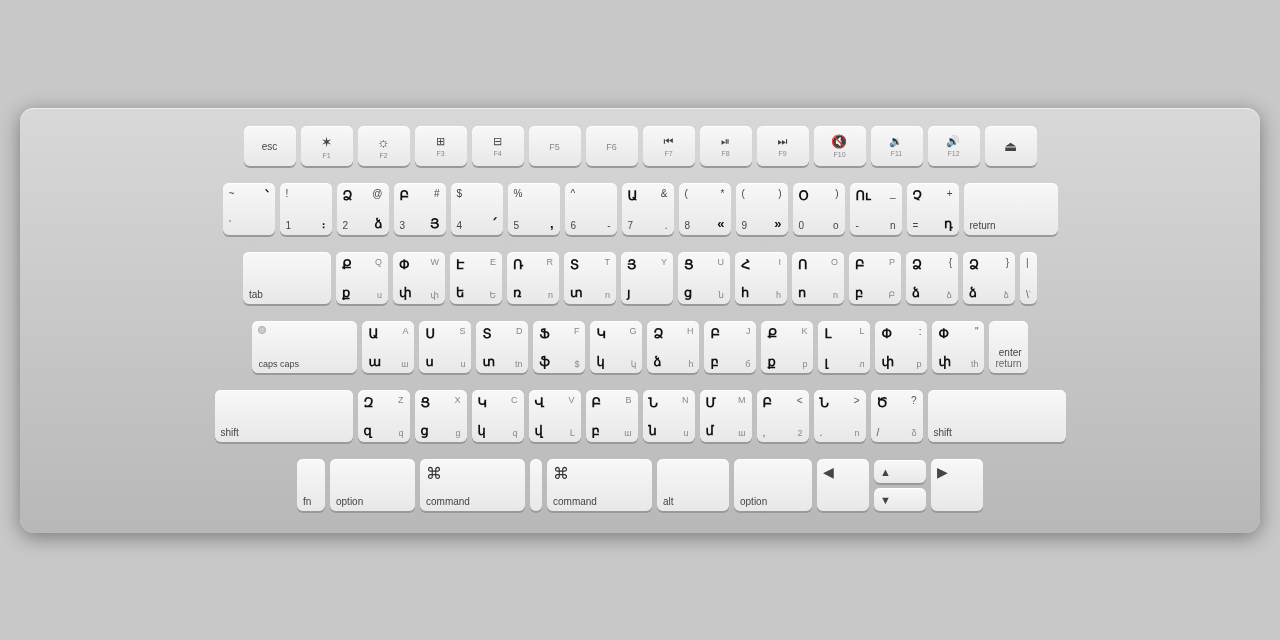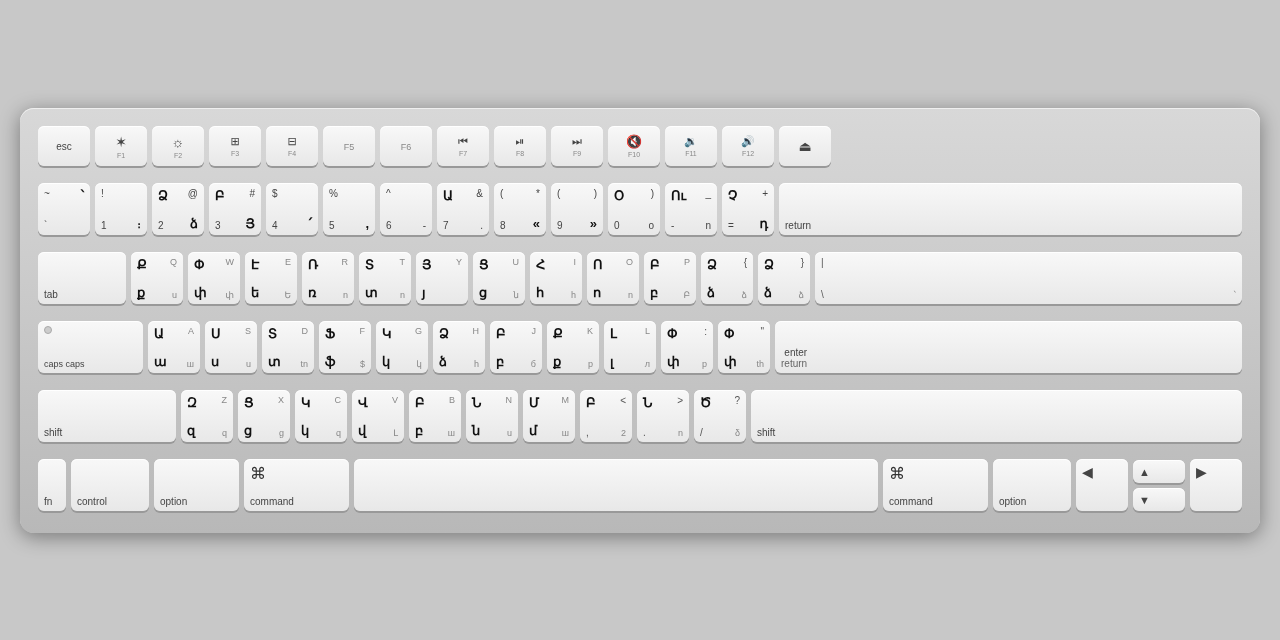--- a/index.html
+++ b/index.html
@@ -16,20 +16,21 @@
       background: linear-gradient(180deg, #d8d8d8 0%, #b8b8b8 100%);
       border-radius: 14px;
       padding: 18px 18px 22px 18px;
       box-shadow: 0 4px 20px rgba(0,0,0,0.4), inset 0 1px 0 rgba(255,255,255,0.6);
       width: 1240px;
     }
     .key-rows {
       display: flex;
       flex-direction: column;
       gap: 17px;
+      align-items: center;
     }
     .key-row {
       display: flex;
       gap: 5px;
       align-items: stretch;
     }
     .key {
       background: linear-gradient(180deg, #f8f8f8 0%, #e8e8e8 100%);
       border-radius: 6px;
       border: none;
@@ -866,42 +867,42 @@
         </div>
       </div>
     </div>
 
     <div class="key-row bottom-row-keys">
       <div class="key" style="width:28px">
         <div style="display:flex;flex-direction:column;justify-content:flex-end;height:100%">
           <span style="font-size:10px;color:#444">fn</span>
         </div>
       </div>
-      <div class="key" style="width:78px">
-        <div style="display:flex;flex-direction:column;justify-content:flex-end;height:100%">
-          <span style="font-size:10px;color:#444">control</span>
-        </div>
-      </div>
       <div class="key" style="width:85px">
         <div style="display:flex;flex-direction:column;justify-content:flex-end;height:100%">
           <span style="font-size:10px;color:#444">option</span>
         </div>
       </div>
       <div class="key" style="width:105px">
         <div style="display:flex;flex-direction:column;justify-content:space-between;height:100%;align-items:flex-start">
           <span style="font-size:16px;color:#333">⌘</span>
           <span style="font-size:10px;color:#444">command</span>
         </div>
       </div>
       <div class="key key-space">
       </div>
       <div class="key" style="width:105px">
         <div style="display:flex;flex-direction:column;justify-content:space-between;height:100%;align-items:flex-start">
           <span style="font-size:16px;color:#333">⌘</span>
           <span style="font-size:10px;color:#444">command</span>
+        </div>
+      </div>
+      <div class="key" style="width:72px">
+        <div style="display:flex;flex-direction:column;justify-content:flex-end;height:100%">
+          <span style="font-size:10px;color:#444">alt</span>
         </div>
       </div>
       <div class="key" style="width:78px">
         <div style="display:flex;flex-direction:column;justify-content:flex-end;height:100%">
           <span style="font-size:10px;color:#444">option</span>
         </div>
       </div>
 
       <div style="display:flex;gap:5px;align-items:flex-end">
         <div class="key" style="width:52px;min-height:52px">

